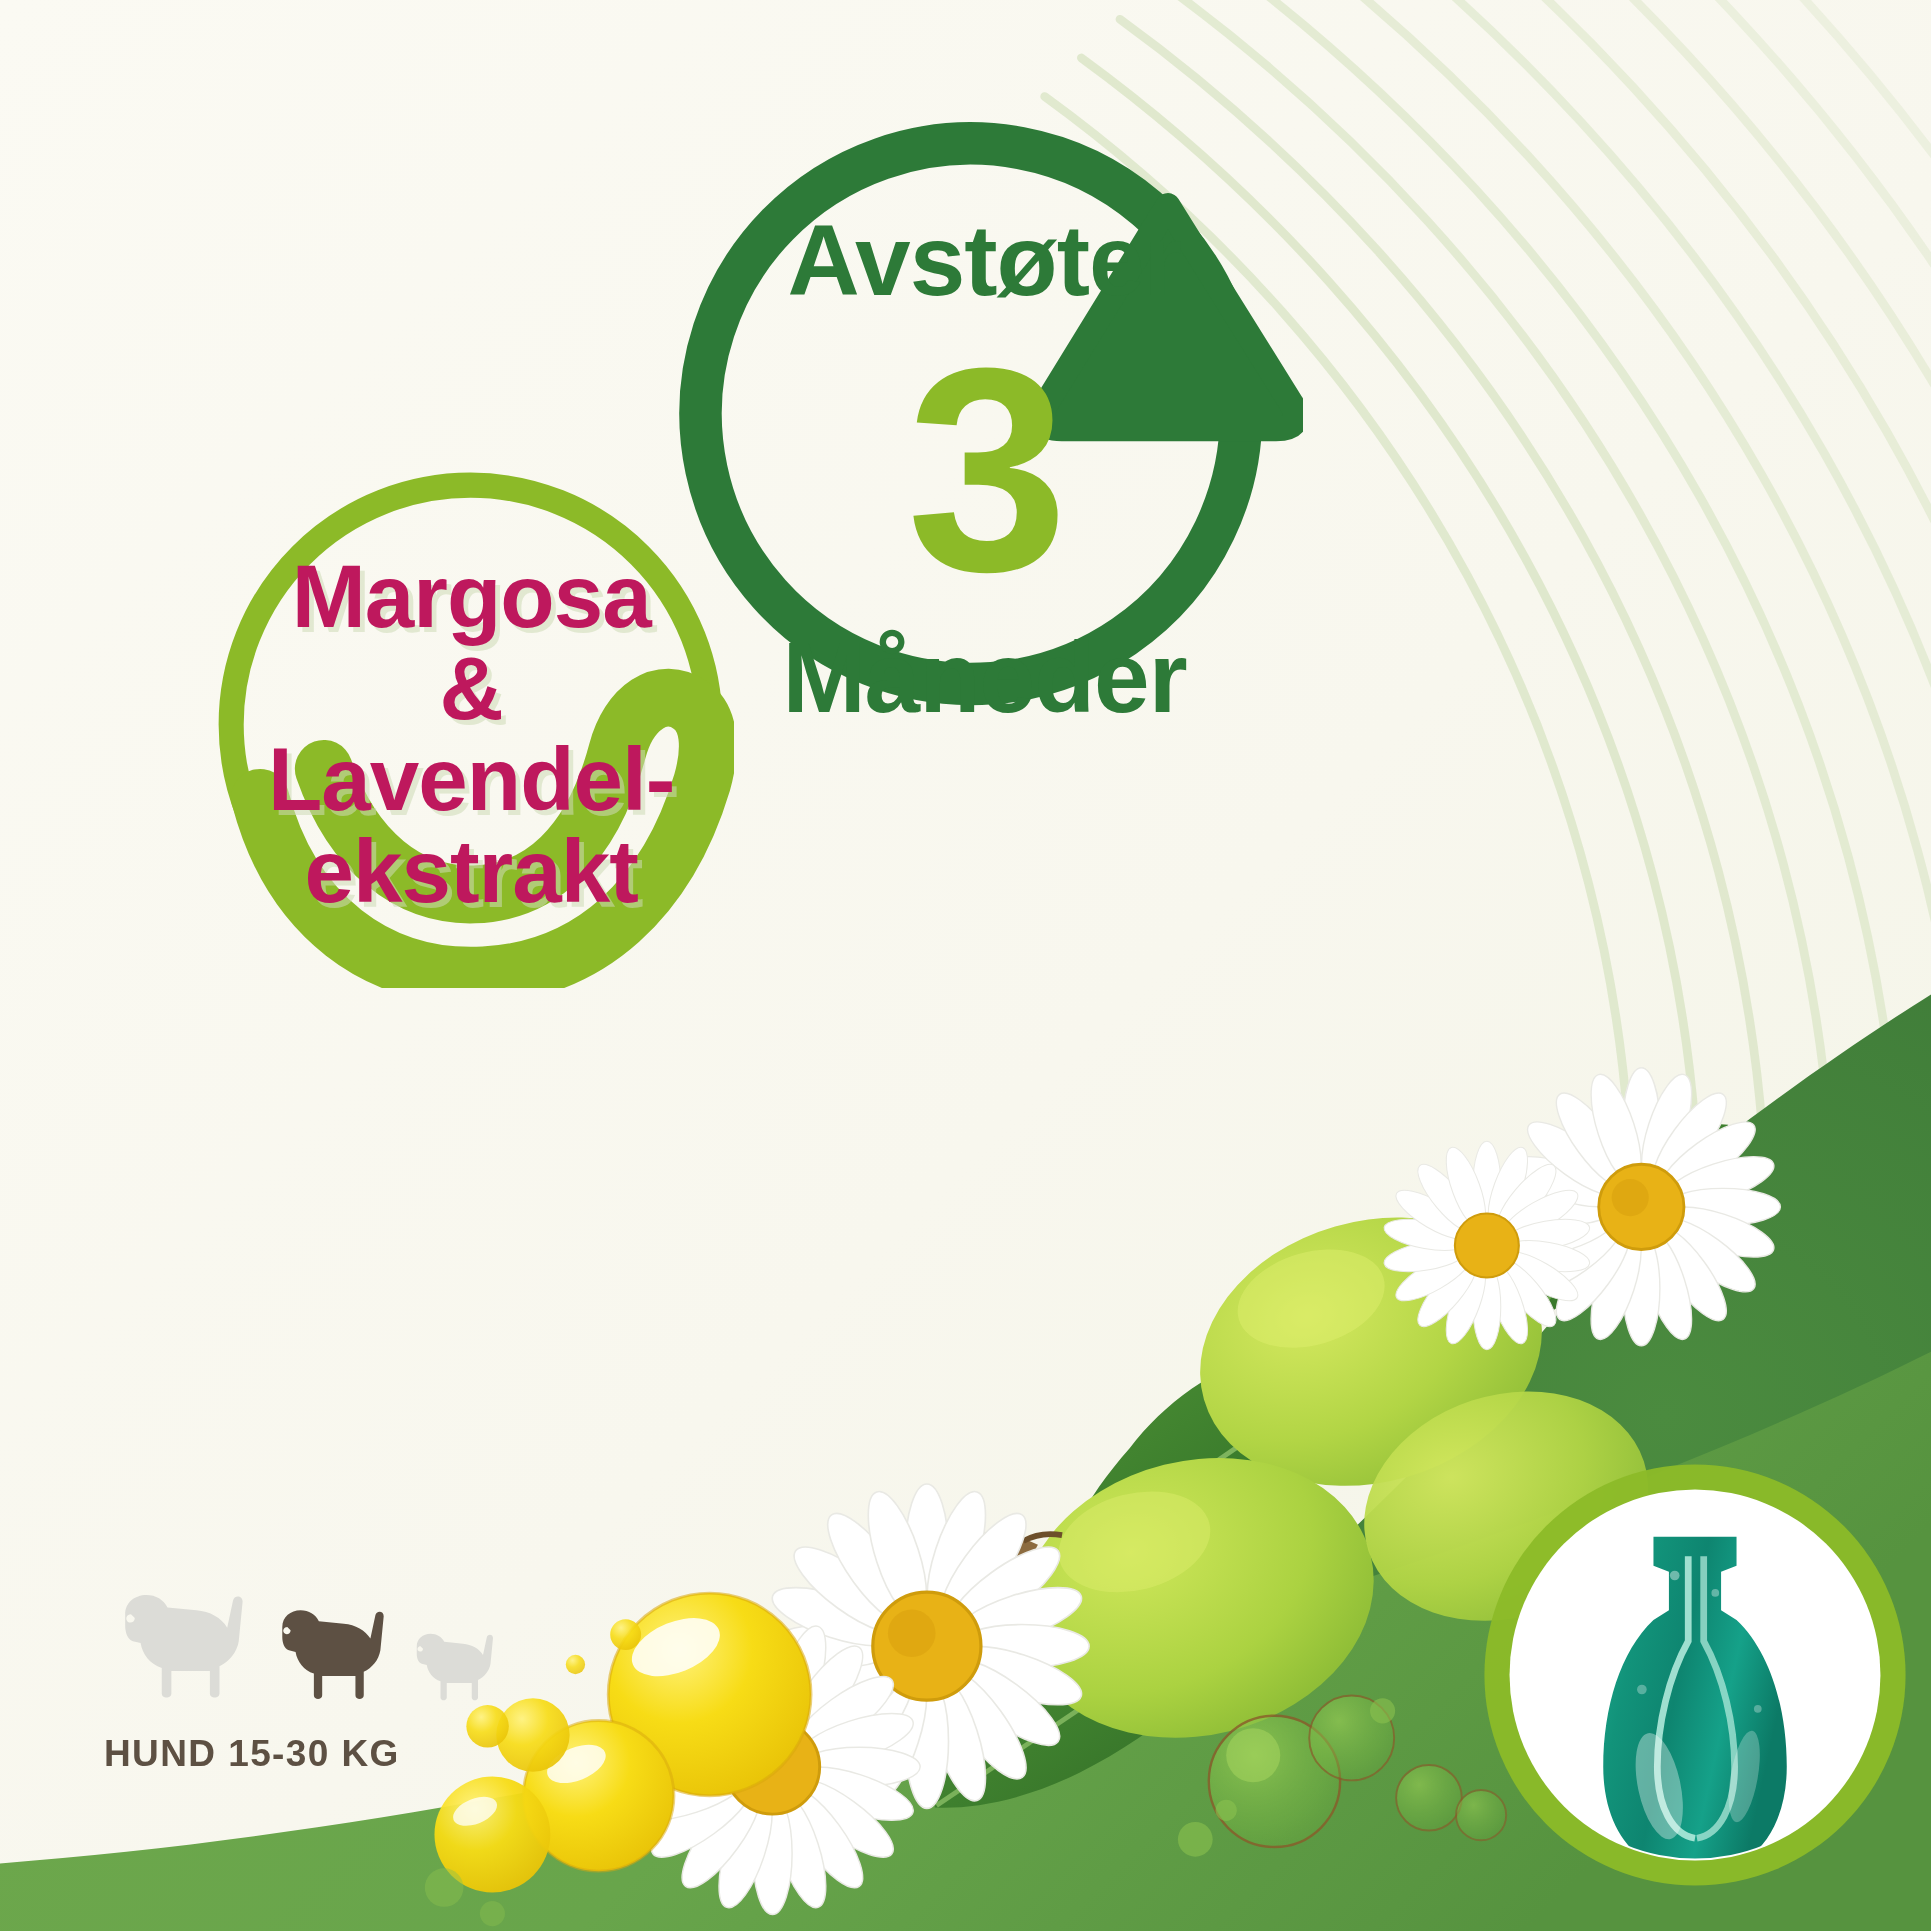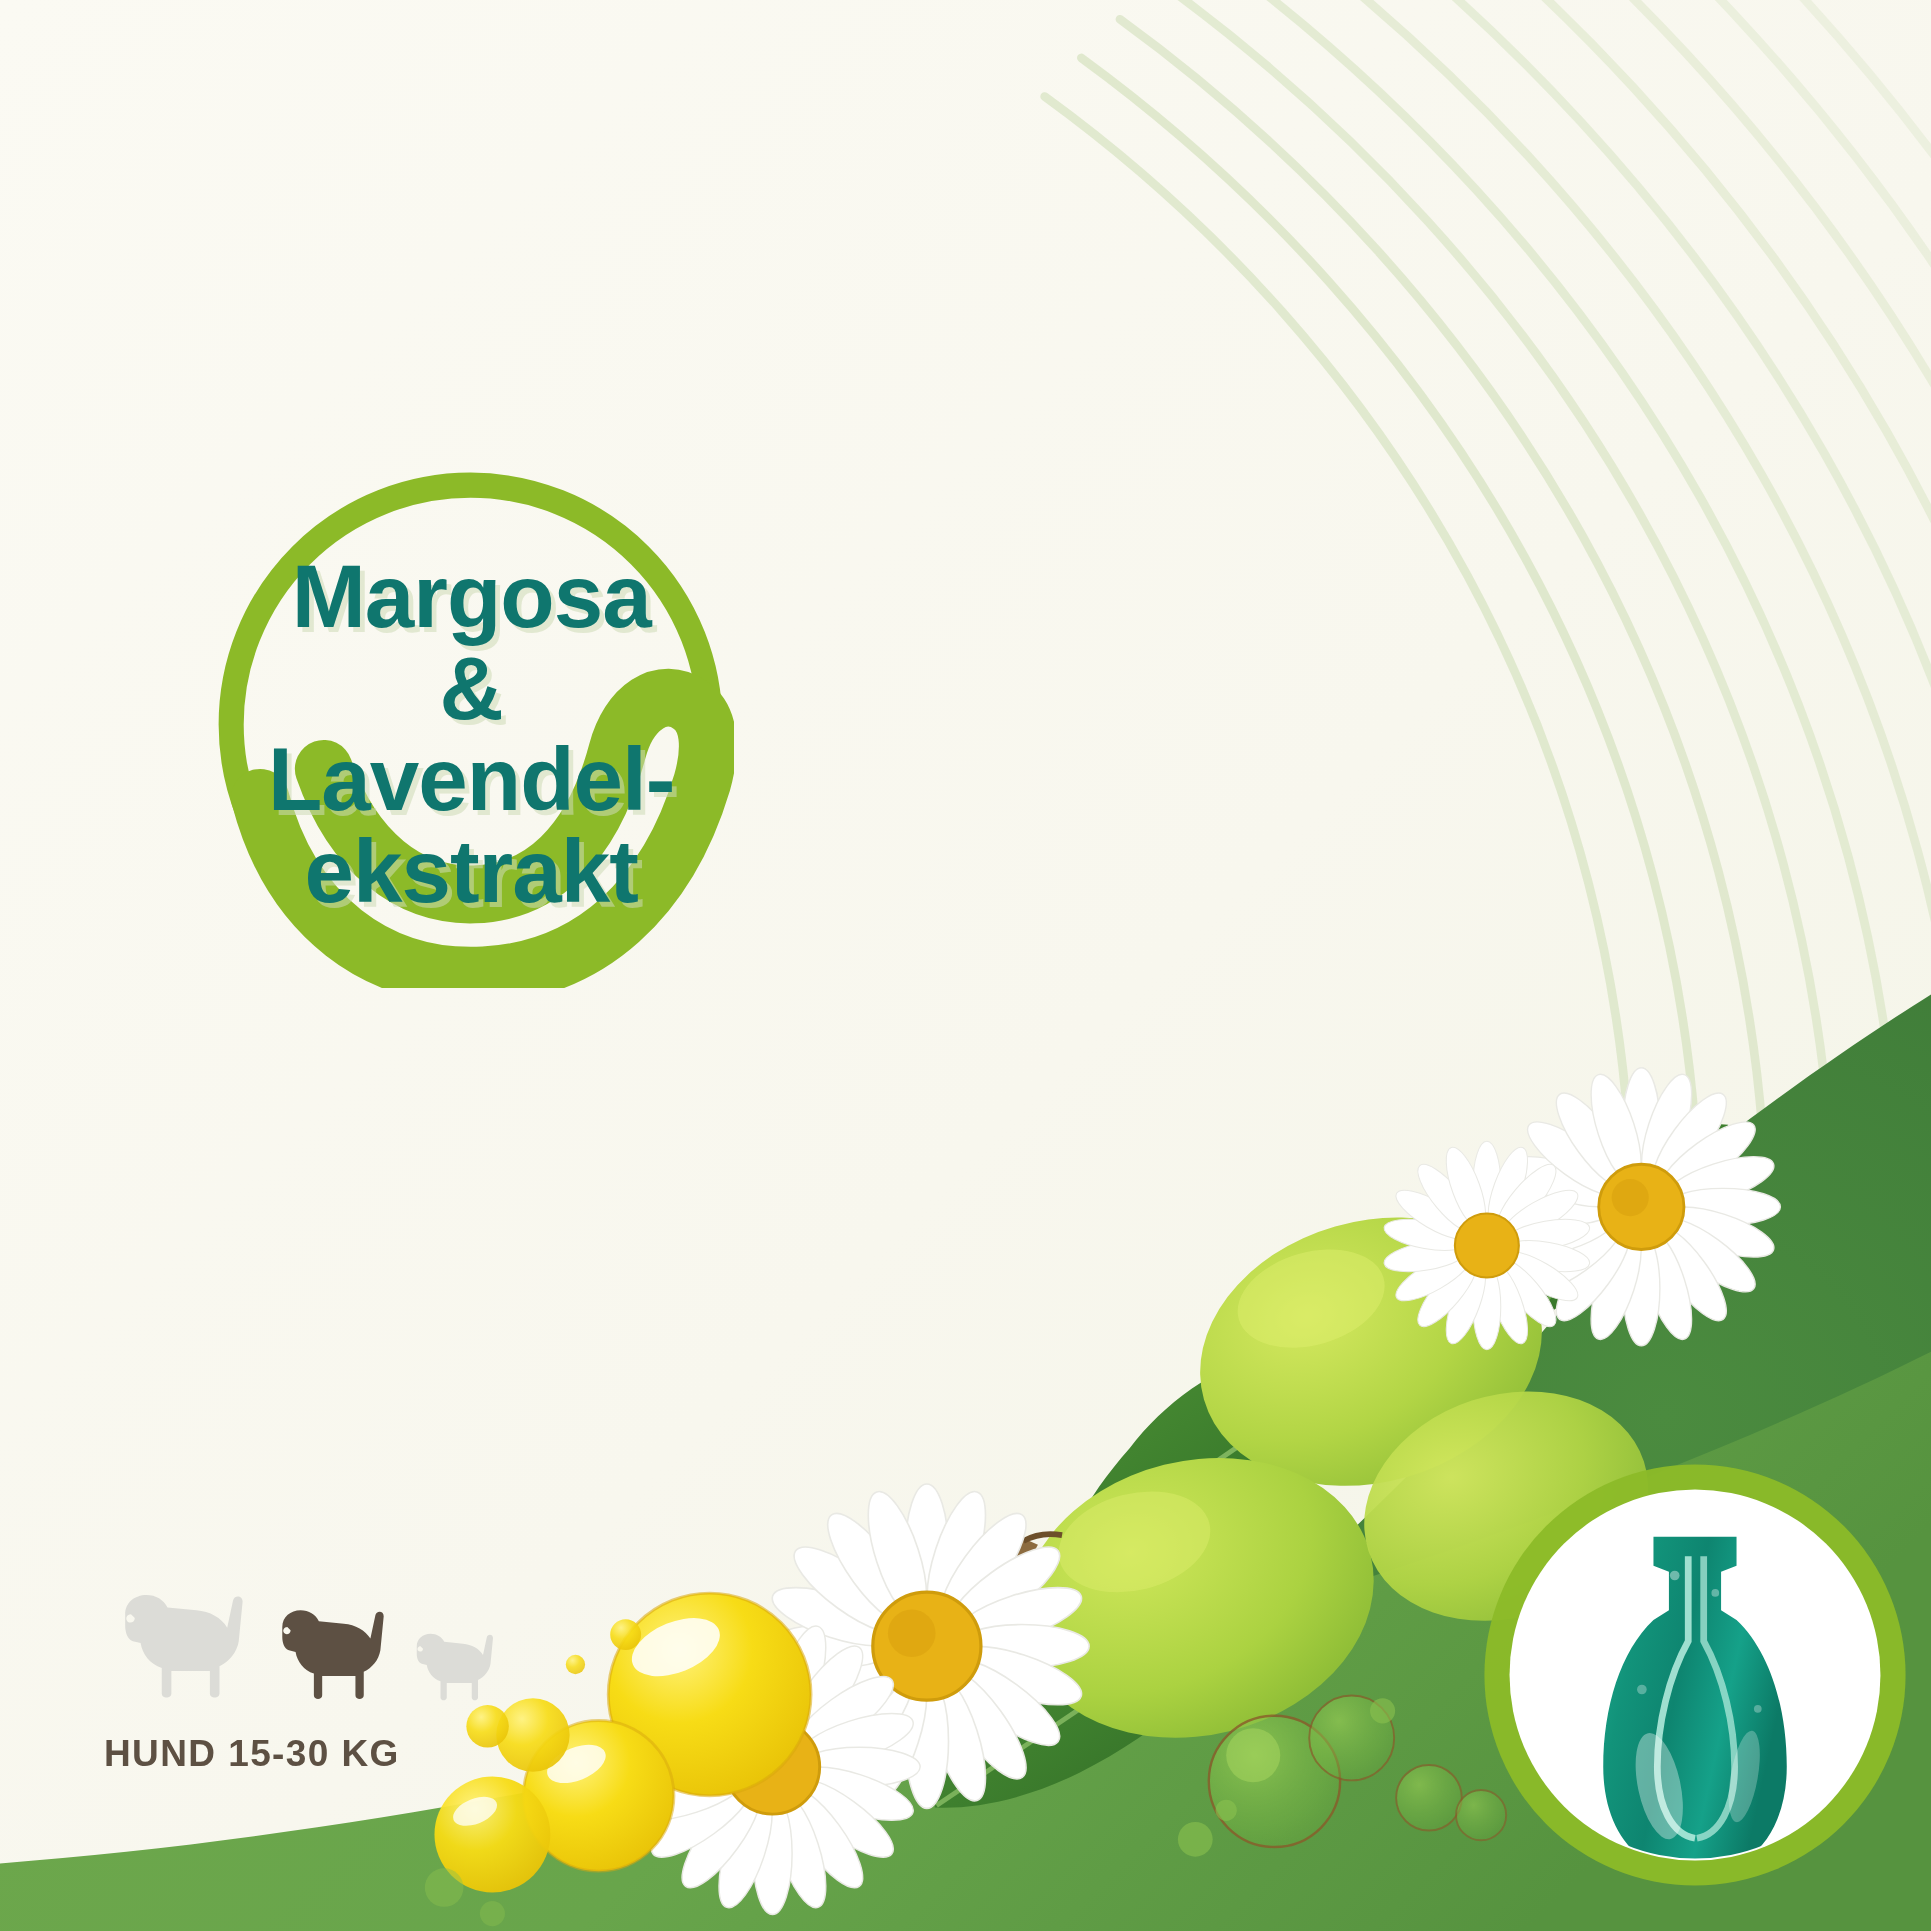--- a/index.html
+++ b/index.html
@@ -46,21 +46,21 @@
     font-size:100px;
     color:#2d7a38;
     letter-spacing:-1px;
   }
 
   
   #badge-extract{left:208px;top:462px;width:526px;height:526px;}
   #extract-text{
     left:9.7px;top:89px;width:507px;
     font-size:89px;
-    color:#0f766e;
+    color:#be185d;
     line-height:1.03;
     letter-spacing:-1px;
     text-shadow:4.8px 4.8px 0 rgba(205,218,182,.55);
   }
 
   
   #weight-block{position:absolute;left:104px;top:1580px;width:406px;}
   #dog-row{display:flex;align-items:flex-end;gap:5.8px;height:126px;}
   #weight-label{
     margin-top:27px;
@@ -326,20 +326,40 @@
         <circle cx="1238" cy="1905" r="18" fill="#8bc14e" opacity=".6"></circle>
         <circle cx="1270" cy="1875" r="11" fill="#8bc14e" opacity=".6"></circle>
         <circle cx="1432" cy="1772" r="13" fill="#8bc14e" opacity=".6"></circle>
         <circle cx="460" cy="1955" r="20" fill="#8bc14e" opacity=".45"></circle>
         <circle cx="510" cy="1982" r="13" fill="#8bc14e" opacity=".4"></circle>
       </g>
 
     </g>
   </svg>
 
+  <div class="badge" id="badge-months">
+    <svg viewBox="0 0 660 660" width="637" height="637" xmlns="http://www.w3.org/2000/svg">
+
+      <path d="M 553 168
+               A 280 280 0 1 0 590 270" fill="none" stroke="#2d7a38" stroke-width="44" stroke-linecap="round" transform="rotate(8 330 330)"></path>
+
+      <g>
+        <path d="M 520 95
+                 L 648 300
+                 Q 662 326 632 326
+                 L 410 326
+                 Q 380 326 394 300
+                 Z" fill="#2d7a38" stroke="#2d7a38" stroke-width="26" stroke-linejoin="round"></path>
+      </g>
+    </svg>
+
+    <div class="badge-text" id="months-top">Avstøter</div>
+    <div class="badge-text" id="months-number">3</div>
+    <div class="badge-text" id="months-bottom">Måneder</div>
+  </div>
 
   <div class="badge" id="badge-extract">
     <svg viewBox="0 0 545 545" width="526" height="526" xmlns="http://www.w3.org/2000/svg">
       <circle cx="272" cy="272" r="248" fill="none" stroke="#8cba28" stroke-width="26"></circle>
 
       <path d="M 54 348
                C 86 470 176 538 286 532
                C 396 526 476 452 512 332
                C 522 296 520 266 500 252
                C 470 231 436 254 424 300

